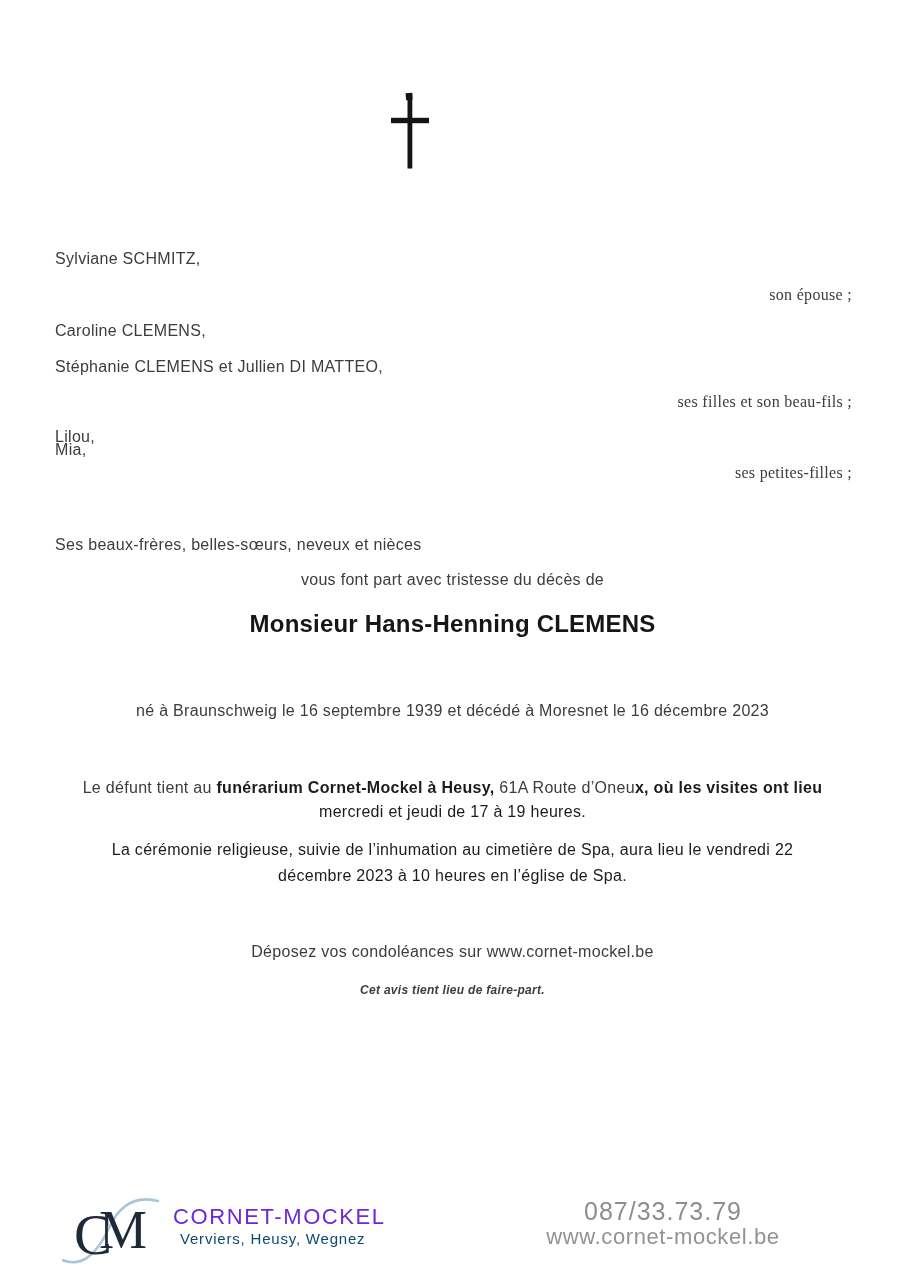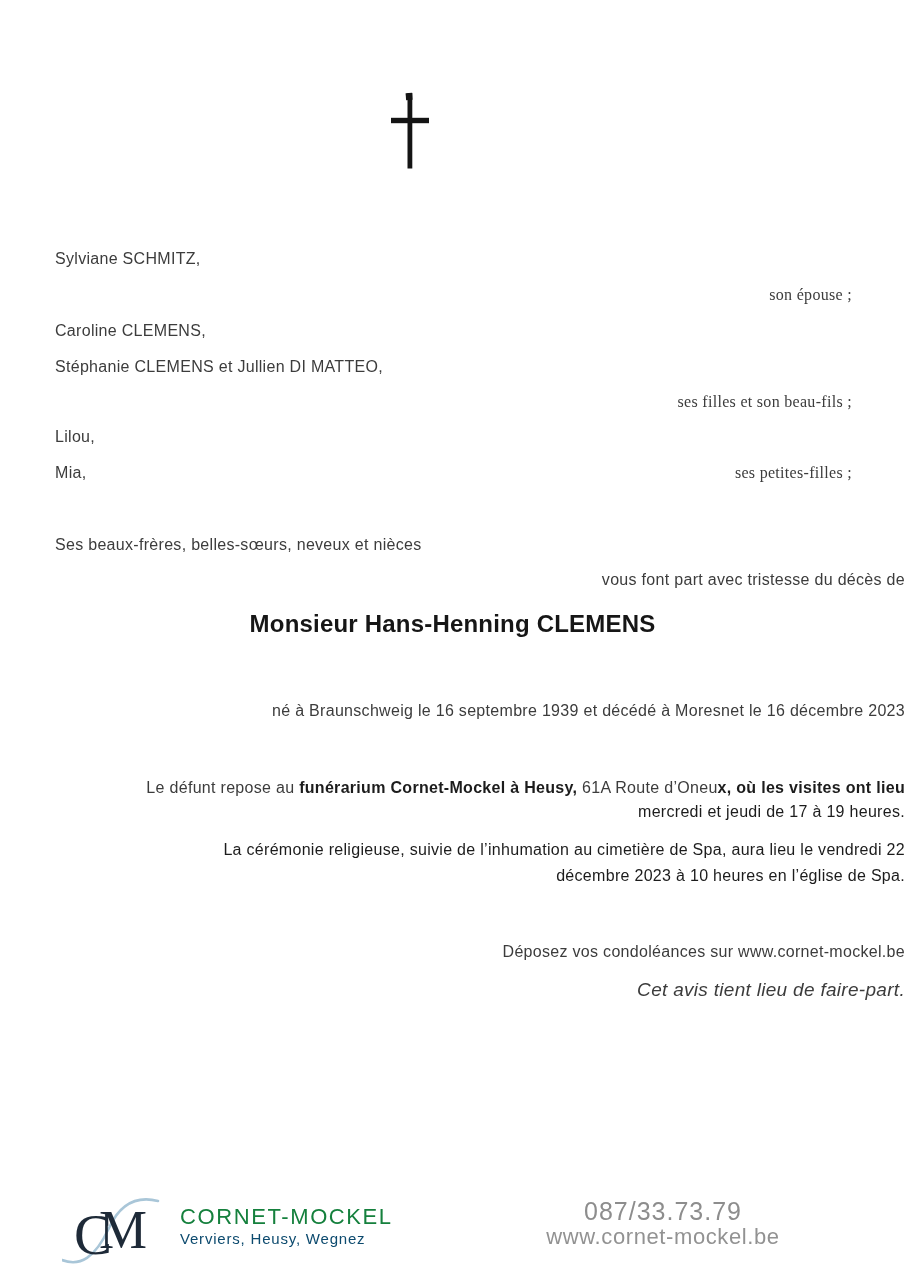--- a/index.html
+++ b/index.html
@@ -20,21 +20,21 @@
     line-height: 20px;
     letter-spacing: 0.3px;
     white-space: nowrap;
   }
   .left-col  { left: 55px; text-align: center; }
   .right-col { right: 53px; text-align: right; font-family: Liberation Serif, serif; }
   .centered  {
     position: absolute;
     left: 0;
     width: 100%;
-    text-align: right;
+    text-align: center;
     font-size: 16px;
     line-height: 20px;
     letter-spacing: 0.3px;
   }
   .cross-wrap {
     position: absolute;
     left: 390px;
     top: 92px;
     width: 40px;
     height: 78px;
@@ -47,35 +47,35 @@
     text-align: center;
     font-size: 24px;
     font-weight: bold;
     line-height: 30px;
     color: #161616;
     letter-spacing: 0.2px;
   }
   .para { line-height: 24px; }
   .para b, .bold-para { font-weight: bold; color: #1c1c1c; }
   .bold-para { font-weight: normal; }
-  .italic-line { font-style: italic; font-size: 19px; }
+  .italic-line { font-style: italic; font-size: 12px; font-weight: bold; }
   .footer-logo {
     position: absolute;
     left: 62px;
     top: 1186px;
     width: 112px;
     height: 80px;
   }
   .footer-company {
     position: absolute;
-    left: 180px;
+    left: 173px;
     top: 1204px;
     font-size: 22px;
     letter-spacing: 1.6px;
-    color: #15803d;
+    color: #6d28d9;
     line-height: 26px;
     white-space: nowrap;
   }
   .footer-locations {
     position: absolute;
     left: 180px;
     top: 1229px;
     font-size: 15px;
     letter-spacing: 0.8px;
     color: #0c4a6e;
@@ -107,32 +107,32 @@
   </div>
 
   <div class="line left-col" style="top:249px">Sylviane SCHMITZ,</div>
   <div class="line right-col" style="top:285px">son épouse ;</div>
 
   <div class="line left-col" style="top:321px">Caroline CLEMENS,</div>
   <div class="line left-col" style="top:357px">Stéphanie CLEMENS et Jullien DI MATTEO,</div>
   <div class="line right-col" style="top:392px">ses filles et son beau-fils ;</div>
 
   <div class="line left-col" style="top:427px">Lilou,</div>
-  <div class="line left-col" style="top:463px">Mia,</div>
+  <div class="line left-col" style="top:440px">Mia,</div>
   <div class="line right-col" style="top:463px">ses petites-filles ;</div>
 
   <div class="line left-col" style="top:535px">Ses beaux-frères, belles-sœurs, neveux et nièces</div>
 
   <div class="centered" style="top:570px">vous font part avec tristesse du décès de</div>
 
   <div class="deceased-title">Monsieur Hans-Henning CLEMENS</div>
 
   <div class="centered" style="top:701px">né à Braunschweig le 16 septembre 1939 et décédé à Moresnet le 16 décembre 2023</div>
 
-  <div class="centered para" style="top:776px"><span>Le défunt repose au </span><b>funérarium Cornet-Mockel à Heusy,</b><span> 61A Route d’Oneu</span><b>x, où les visites ont lieu</b></div>
+  <div class="centered para" style="top:776px"><span>Le défunt tient au </span><b>funérarium Cornet-Mockel à Heusy,</b><span> 61A Route d’Oneu</span><b>x, où les visites ont lieu</b></div>
   <div class="centered para bold-para" style="top:800px">mercredi et jeudi de 17 à 19 heures.</div>
 
   <div class="centered para bold-para" style="top:838px">La cérémonie religieuse, suivie de l’inhumation au cimetière de Spa, aura lieu le vendredi 22</div>
   <div class="centered para bold-para" style="top:864px">décembre 2023 à 10 heures en l’église de Spa.</div>
 
   <div class="centered" style="top:942px">Déposez vos condoléances sur www.cornet-mockel.be</div>
   <div class="centered italic-line" style="top:980px">Cet avis tient lieu de faire-part.</div>
 
   <div class="footer-logo">
     <svg width="112" height="80" viewBox="0 0 112 80">

